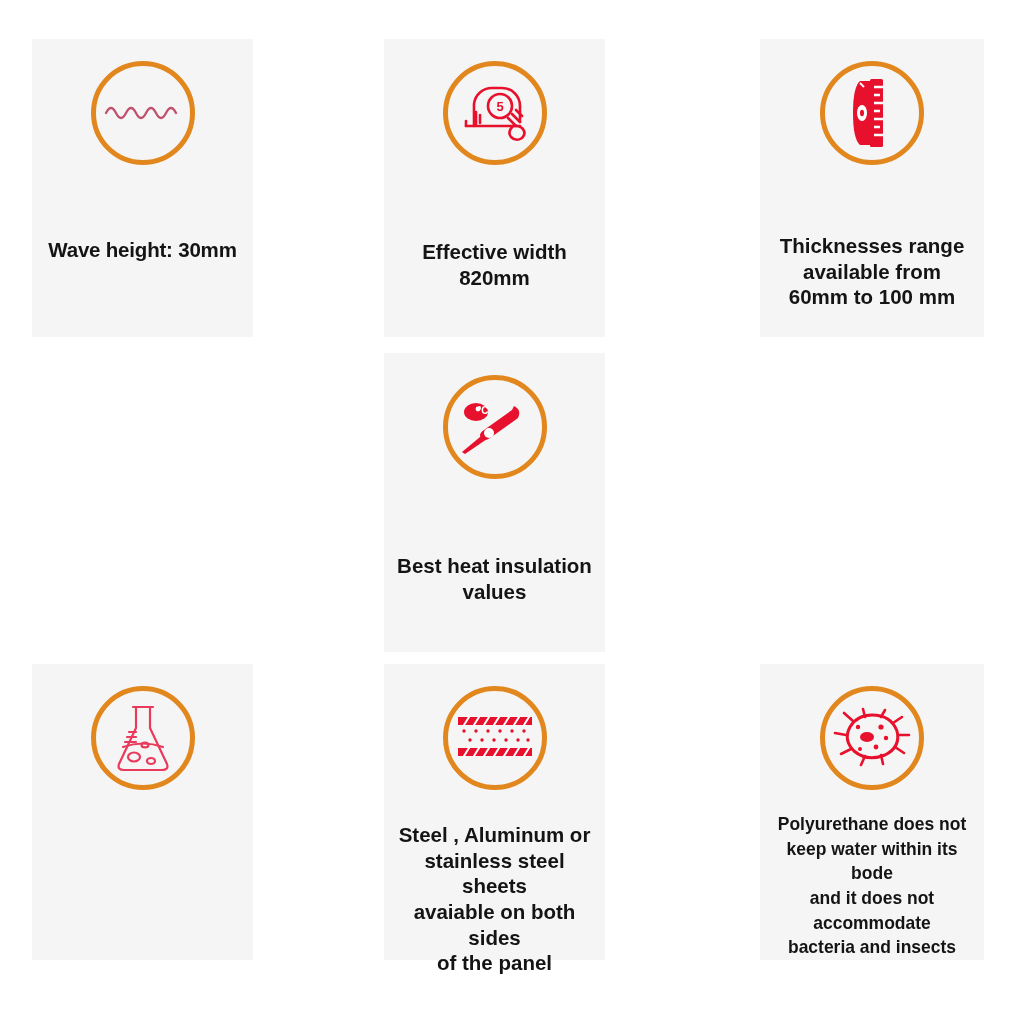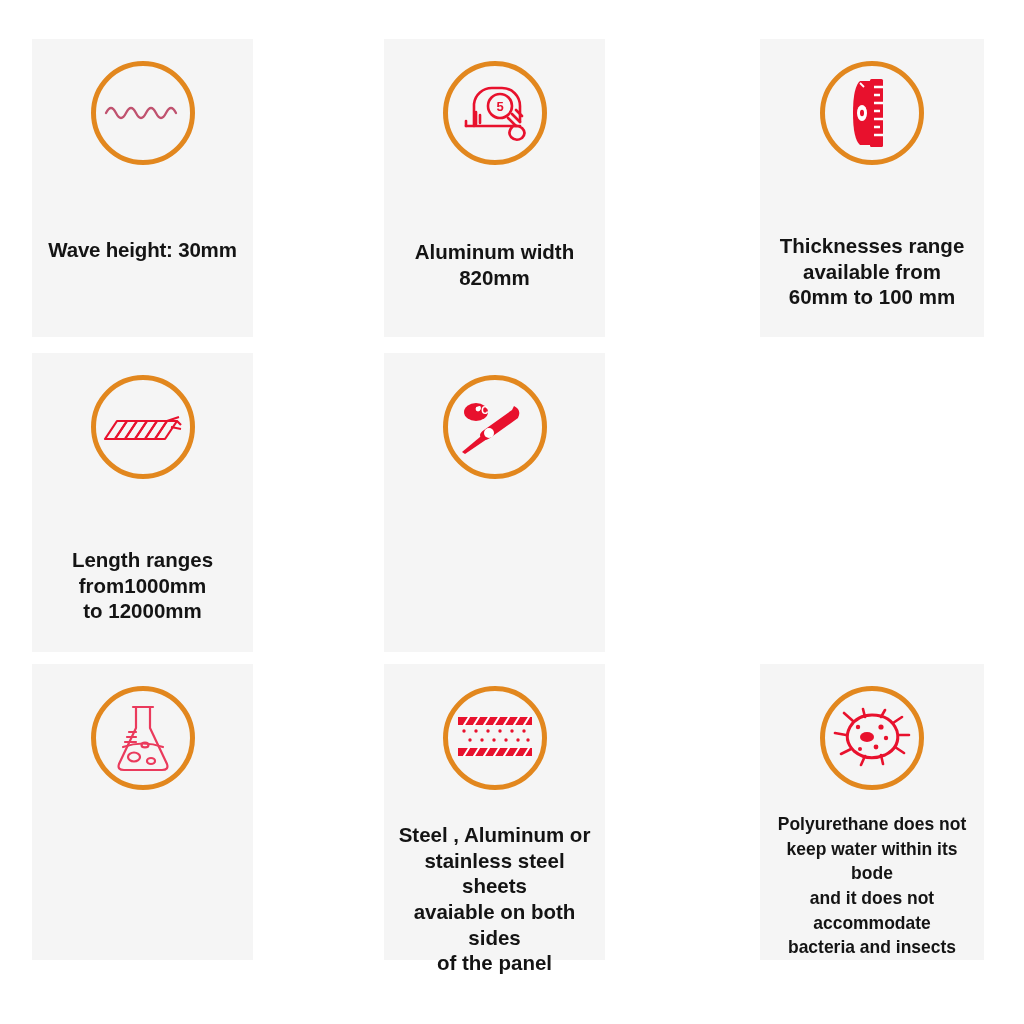--- a/index.html
+++ b/index.html
@@ -103,21 +103,21 @@
           <circle cx="42" cy="24" r="12"></circle>
           <path d="M8 44 L62 44"></path>
           <path d="M8 44 L8 39"></path>
           <path d="M18 42 L18 30 M22 41 L22 33"></path>
           <path d="M50 36 L58 44 M54 32 L62 40 M58 28 L64 34"></path>
           <path d="M55 44 Q49 50 53 55 Q58 60 64 56 Q69 51 64 46 Q60 43 56 44"></path>
         </g>
         <text x="42" y="29" font-family="'Liberation Sans', sans-serif" font-size="13" font-weight="bold" fill="#e8112d" text-anchor="middle">5</text>
       </svg>
     </div>
-    <div class="card-caption cap-lines-2">Aluminum width
+    <div class="card-caption cap-lines-2">Effective width
 820mm</div>
   </div>
 
   <div class="feature-card col-2 row-0">
     <div class="icon-circle">
       <svg width="44" height="76" viewBox="0 0 44 76">
         <g fill="#e8112d">
           <path d="M10 6 Q3 12 3 38 Q3 64 10 70 L20 70 L20 6 Z"></path>
           <rect x="20" y="4" width="13" height="68" rx="1.5"></rect>
         </g>
@@ -128,52 +128,36 @@
         <ellipse cx="12" cy="38" rx="5" ry="8" fill="#ffffff"></ellipse>
         <ellipse cx="12" cy="38" rx="2" ry="3.2" fill="#e8112d"></ellipse>
         <path d="M10 8 L14 12" stroke="#ffffff" stroke-width="1.8" fill="none"></path>
       </svg>
     </div>
     <div class="card-caption cap-lines-3">Thicknesses range
 available from
 60mm to 100 mm</div>
   </div>
 
-  <div class="feature-card col-0 row-1">
-    <div class="icon-circle">
-      <svg width="84" height="48" viewBox="0 0 84 48">
-        <g fill="none" stroke="#e8112d" stroke-width="2.2" stroke-linejoin="round">
-          <path d="M4 36 L16 18 L26 18 L14 36 Z"></path>
-          <path d="M14 36 L26 18 L36 18 L24 36 Z"></path>
-          <path d="M24 36 L36 18 L46 18 L34 36 Z"></path>
-          <path d="M34 36 L46 18 L56 18 L44 36 Z"></path>
-          <path d="M44 36 L56 18 L66 18 L54 36 Z"></path>
-          <path d="M54 36 L66 18 L76 18 L64 36 Z"></path>
-          <path d="M66 18 L78 14 M76 18 L80 22 M70 24 L80 26"></path>
-        </g>
-      </svg>
-    </div>
-    <div class="card-caption cap-lines-3">Length ranges
-from1000mm
-to 12000mm</div>
-  </div>
 
   <div class="feature-card col-1 row-1">
     <div class="icon-circle">
       <svg width="78" height="58" viewBox="0 0 78 58">
         <g fill="#e8112d">
           <path d="M58 8 Q66 12 62 20 L34 40 Q28 44 25 40 Q22 36 28 32 L56 12 Z"></path>
           <path d="M6 54 L30 34 L34 39 L9 56 Z"></path>
           <ellipse cx="20" cy="14" rx="12" ry="9"></ellipse>
         </g>
         <circle cx="33" cy="35" r="5" fill="#ffffff"></circle>
         <circle cx="22" cy="11" r="2.4" fill="#ffffff"></circle>
         <text x="27" y="16" font-family="'Liberation Sans', sans-serif" font-size="10" font-weight="bold" fill="#ffffff" text-anchor="middle">°C</text>
       </svg>
     </div>
+    <div class="card-caption cap-lines-2">Best heat insulation
+values</div>
   </div>
 
 
   <div class="feature-card col-0 row-2">
     <div class="icon-circle">
       <svg width="64" height="72" viewBox="0 0 64 72">
         <g fill="none" stroke="#ea3a5c" stroke-width="2.2" stroke-linejoin="round" stroke-linecap="round">
           <path d="M22 5 L42 5"></path>
           <path d="M25 5 L25 26 L8 62 Q6 68 13 68 L51 68 Q58 68 56 62 L39 26 L39 5"></path>
           <path d="M12 45 Q32 38 52 45"></path>

